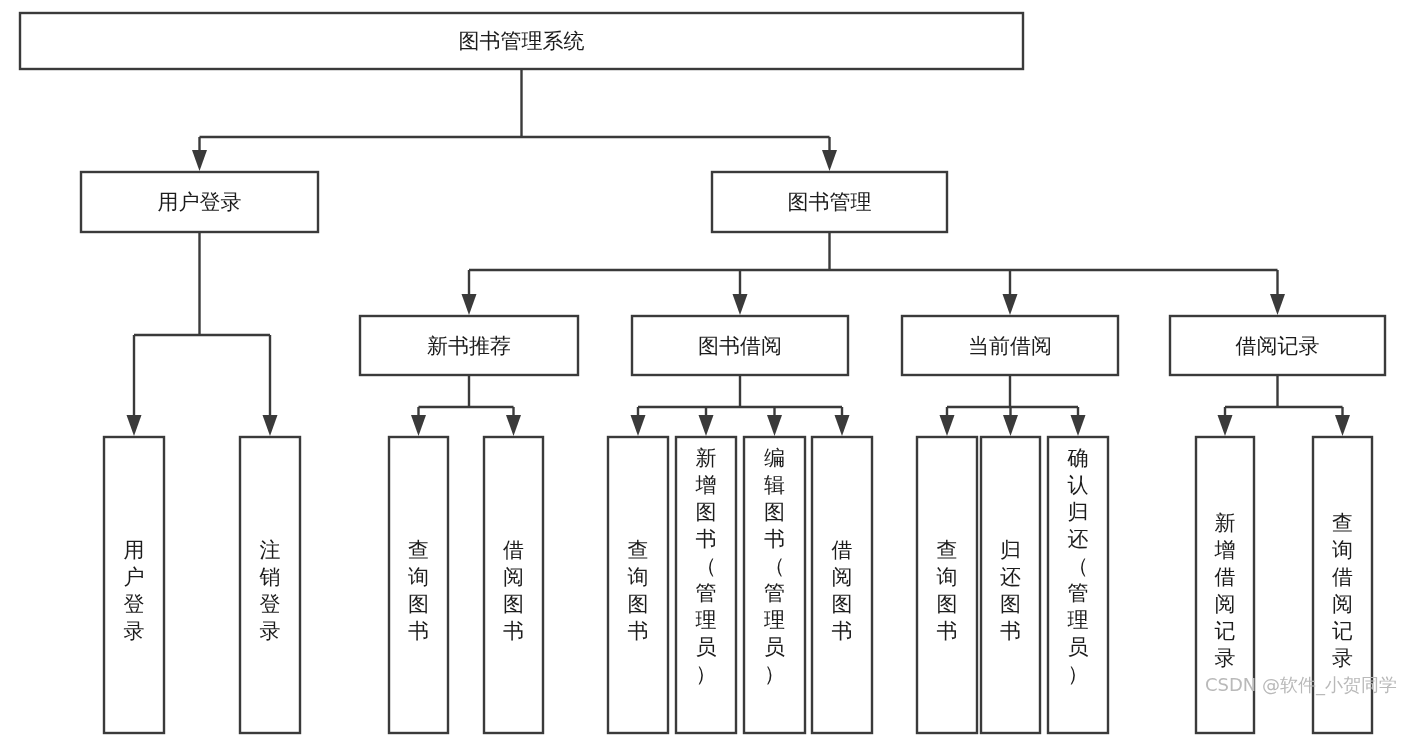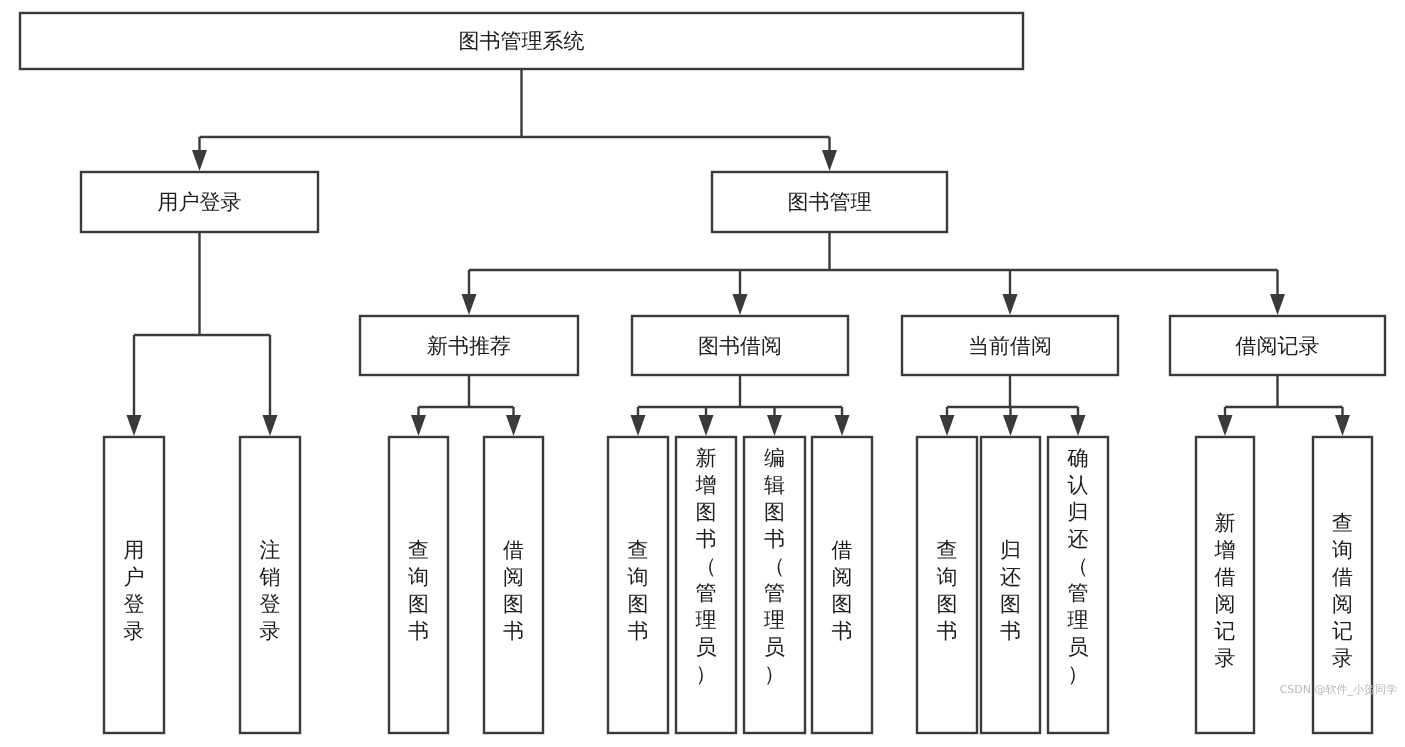--- a/index.html
+++ b/index.html
@@ -48,21 +48,21 @@
     font-size: 21px;
     fill: #1c1c1c;
     text-anchor: middle;
     dominant-baseline: middle;
   }
   .watermark {
     position: absolute;
     right: 8px;
     bottom: 4px;
     font-family: "DejaVu Sans", "Liberation Sans", sans-serif;
-    font-size: 11px;
+    font-size: 18px;
     color: #b9b9b9;
     white-space: nowrap;
     pointer-events: none;
     user-select: none;
   }
 </style>
 </head>
 <body>
 
 <div id="diagram-root">

